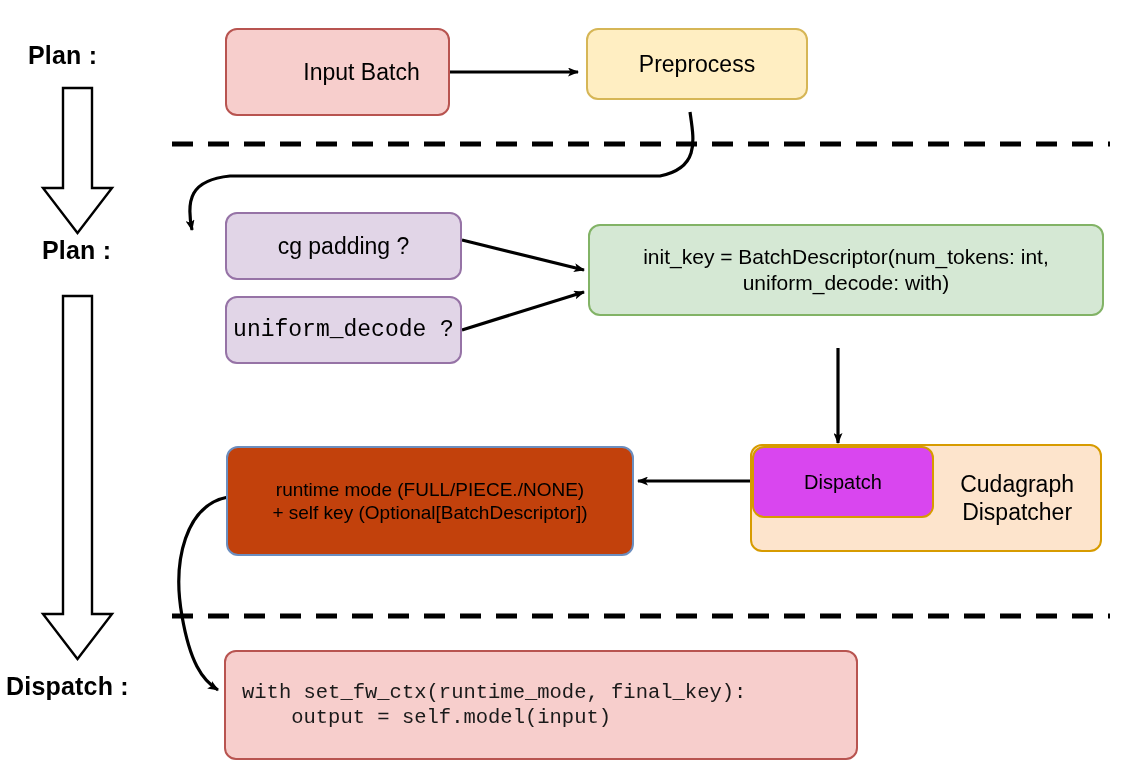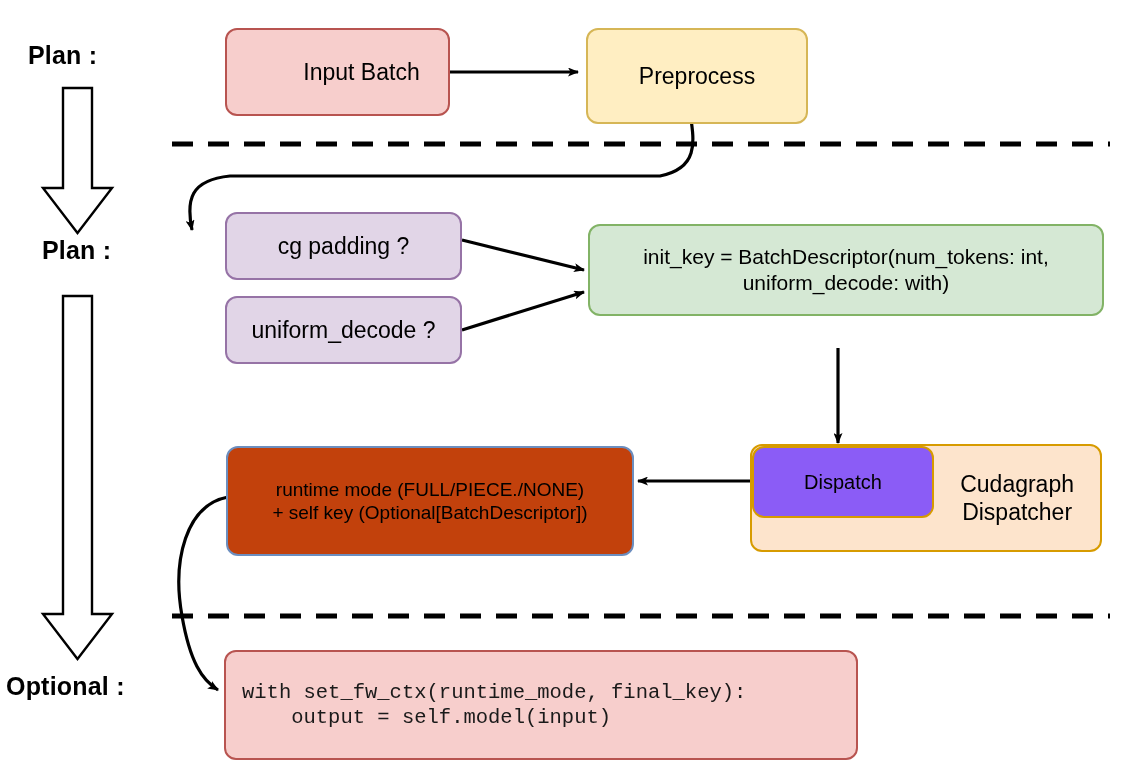--- a/index.html
+++ b/index.html
@@ -12,21 +12,21 @@
   .node{position:absolute;box-sizing:border-box;display:flex;
         align-items:center;justify-content:center;text-align:center;
         border-radius:12px;border:2px solid #000;}
   .node span{display:block;line-height:1.22;}
 
   .n-red{background:#f7cecc;border-color:#b85450;}
   .n-yellow{background:#ffeec2;border-color:#d6b656;}
   .n-purple{background:#e1d5e7;border-color:#9673a6;}
   .n-green{background:#d5e8d4;border-color:#82b366;}
   .n-orange-outer{background:#fde4cc;border-color:#d79b00;}
-  .n-orange-inner{background:#8b5cf6;border-color:#d79b00;}
+  .n-orange-inner{background:#d946ef;border-color:#d79b00;}
   .n-blue{background:#c2410c;border-color:#6c8ebf;}
 
   .stage-label{position:absolute;font-weight:bold;color:#000;
                font-size:25px;letter-spacing:.2px;white-space:nowrap;}
 
   .code{font-family:"Liberation Mono","DejaVu Sans Mono",monospace;
         font-size:20.5px;white-space:pre;text-align:left;color:#1a1a1a;}
   .t19{font-size:19px;}
   .t20{font-size:20px;}
   .t21{font-size:21px;}
@@ -61,35 +61,35 @@
 
     <line x1="838" y1="348" x2="838" y2="443" stroke="#000" stroke-width="3.2" marker-end="url(#ah)"></line>
 
     <line x1="752" y1="481" x2="638" y2="481" stroke="#000" stroke-width="3.2" marker-end="url(#ah)"></line>
 
     <path d="M228,497 C186,505 172,560 182,616 C190,662 202,680 218,690" fill="none" stroke="#000" stroke-width="3.2" marker-end="url(#ah)"></path>
   </svg>
 
   <div class="stage-label" style="left:28px;top:41px;">Plan :</div>
   <div class="stage-label" style="left:42px;top:236px;">Plan :</div>
-  <div class="stage-label" style="left:6px;top:672px;">Optional :</div>
+  <div class="stage-label" style="left:6px;top:672px;">Dispatch :</div>
 
   <div class="node n-red" style="left:225px;top:28px;width:225px;height:88px;padding-left:48px;">
     <span class="t23">Input Batch</span>
   </div>
 
-  <div class="node n-yellow" style="left:586px;top:28px;width:222px;height:96px;">
+  <div class="node n-yellow" style="left:586px;top:28px;width:222px;height:72px;">
     <span class="t23">Preprocess</span>
   </div>
 
   <div class="node n-purple" style="left:225px;top:212px;width:237px;height:68px;">
     <span class="t23">cg padding ?</span>
   </div>
 
-  <div class="node n-purple" style="left:225px;top:296px;width:237px;height:68px;">
+  <div class="node n-purple" style="left:225px;top:296px;width:237px;height:68px;font-family:Liberation Mono, monospace;">
     <span class="t23">uniform_decode ?</span>
   </div>
 
   <div class="node n-green" style="left:588px;top:224px;width:516px;height:92px;">
     <div>
       <span class="t21">init_key = BatchDescriptor(num_tokens: int,</span>
       <span class="t21">uniform_decode: with)</span>
     </div>
   </div>
 

